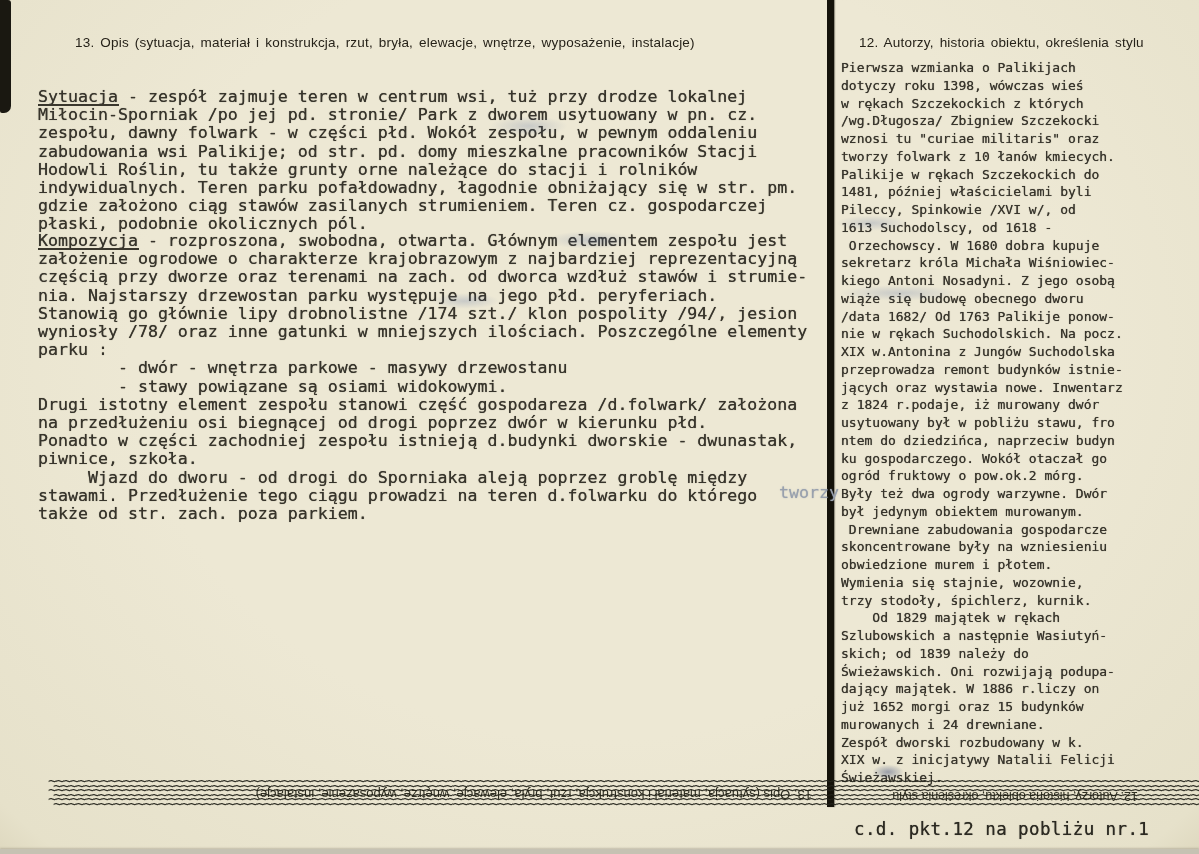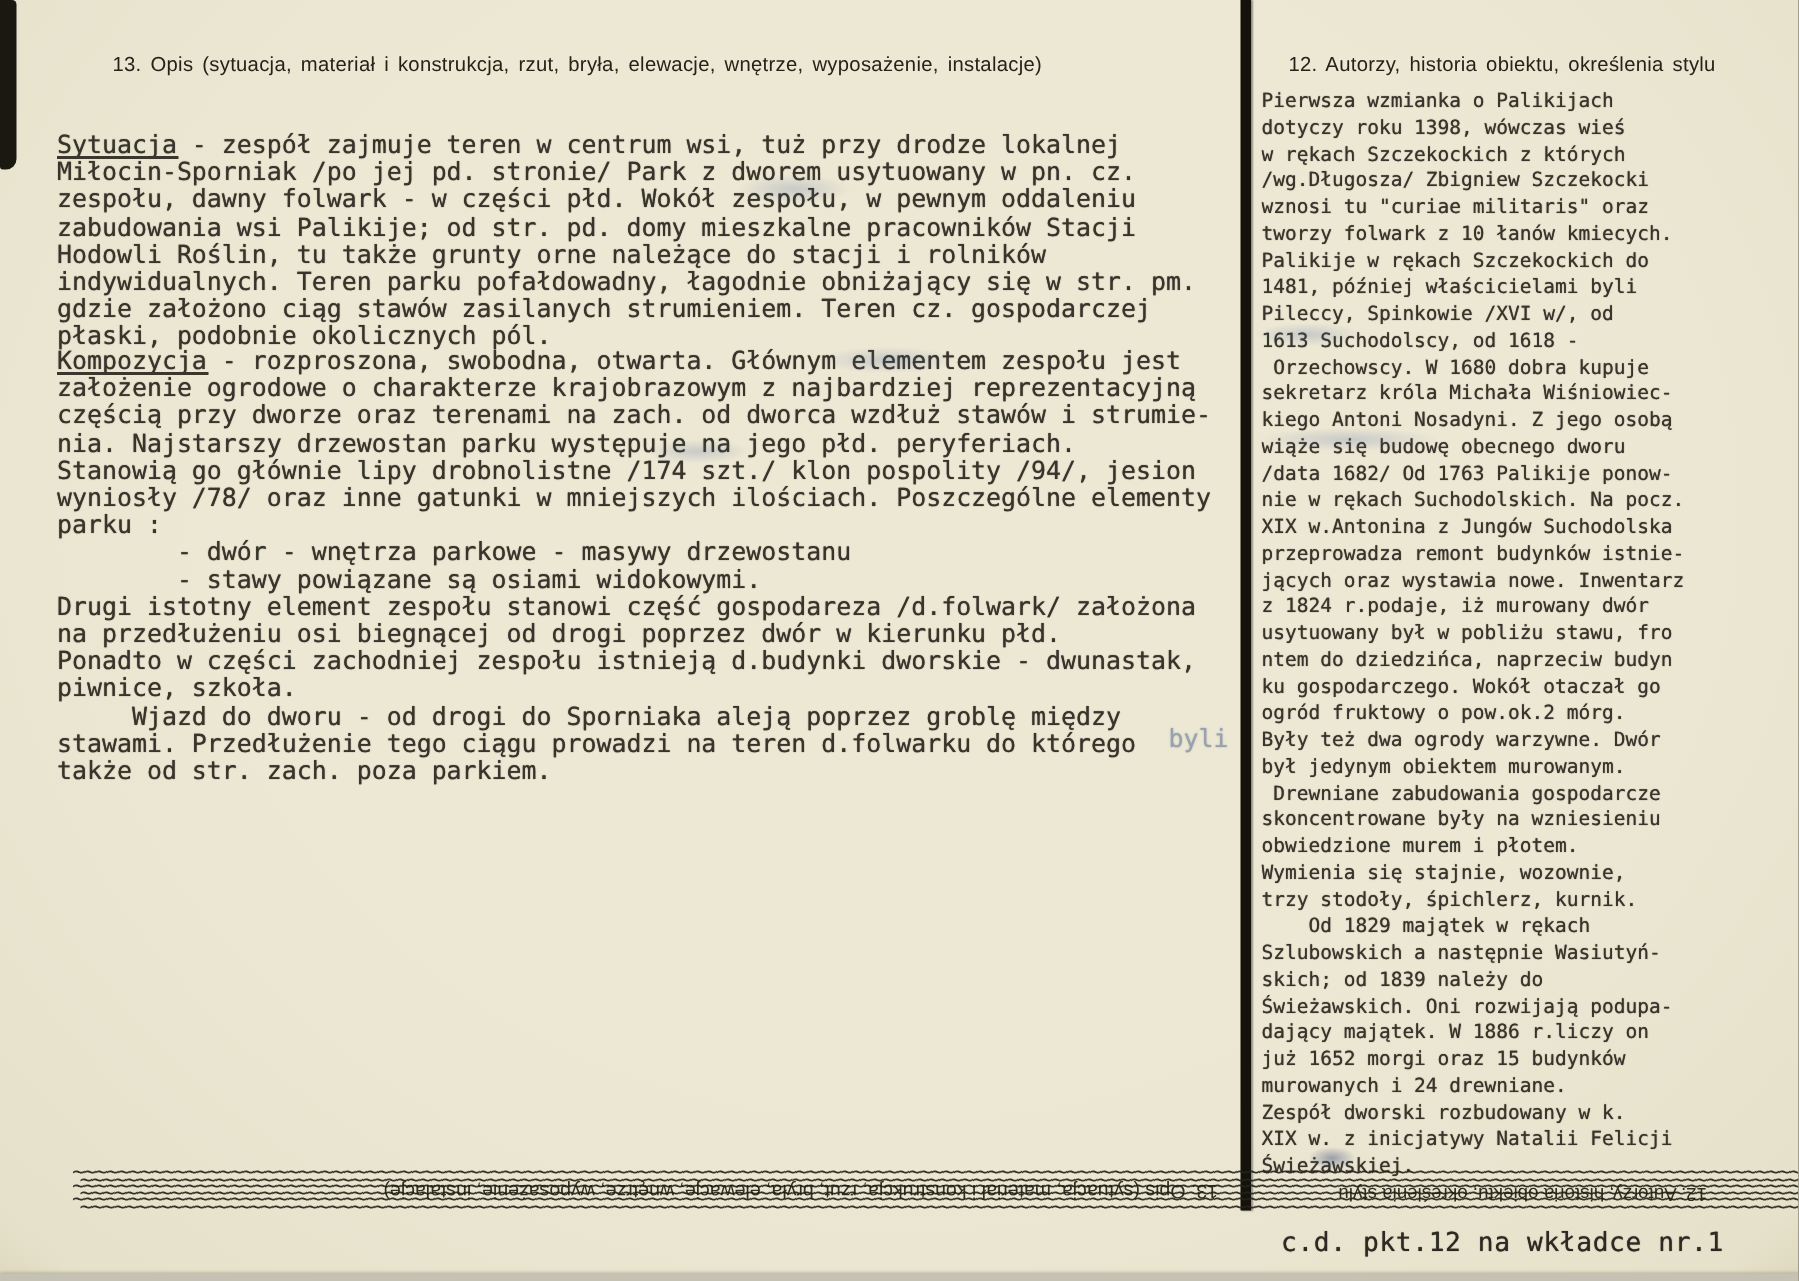--- a/index.html
+++ b/index.html
@@ -86,21 +86,21 @@
         - stawy powiązane są osiami widokowymi.
 Drugi istotny element zespołu stanowi część gospodareza /d.folwark/ założona
 na przedłużeniu osi biegnącej od drogi poprzez dwór w kierunku płd.
 Ponadto w części zachodniej zespołu istnieją d.budynki dworskie - dwunastak,
 piwnice, szkoła.
      Wjazd do dworu - od drogi do Sporniaka aleją poprzez groblę między
 stawami. Przedłużenie tego ciągu prowadzi na teren d.folwarku do którego
 także od str. zach. poza parkiem.</div>
   <div class="abs underline-mark" style="left:38px;top:248px;width:101px;"></div>
 
-  <div class="abs margin-note" style="left:779px;top:483px;">byli</div>
+  <div class="abs margin-note" style="left:779px;top:483px;">tworzy</div>
 
   <div class="abs typed right-typed" style="left:841px;top:59px;">Pierwsza wzmianka o Palikijach
 dotyczy roku 1398, wówczas wieś
 w rękach Szczekockich z których
 /wg.Długosza/ Zbigniew Szczekocki
 wznosi tu "curiae militaris" oraz
 tworzy folwark z 10 łanów kmiecych.
 Palikije w rękach Szczekockich do
 1481, później właścicielami byli
 Pileccy, Spinkowie /XVI w/, od
@@ -148,17 +148,17 @@
       <div class="wave-row" style="margin-left: 0px;">~~~~~~~~~~~~~~~~~~~~~~~~~~~~~~~~~~~~~~~~~~~~~~~~~~~~~~~~~~~~~~~~~~~~~~~~~~~~~~~~~~~~~~~~~~~~~~~~~~~~~~~~~~~~~~~~~~~~~~~~~~~~~~~~~~~~~~~~~~~~~~~~~~~~~~~~~~~~~~~~~~~~~~~~~~~~~~~</div>
       <div class="wave-row" style="margin-left: 5px;">~~~~~~~~~~~~~~~~~~~~~~~~~~~~~~~~~~~~~~~~~~~~~~~~~~~~~~~~~~~~~~~~~~~~~~~~~~~~~~~~~~~~~~~~~~~~~~~~~~~~~~~~~~~~~~~~~~~~~~~~~~~~~~~~~~~~~~~~~~~~~~~~~~~~~~~~~~~~~~~~~~~~~~~~~~~~~~~</div>
       <div class="wave-row" style="margin-left: 0px;">~~~~~~~~~~~~~~~~~~~~~~~~~~~~~~~~~~~~~~~~~~~~~~~~~~~~~~~~~~~~~~~~~~~~~~~~~~~~~~~~~~~~~~~~~~~~~~~~~~~~~~~~~~~~~~~~~~~~~~~~~~~~~~~~~~~~~~~~~~~~~~~~~~~~~~~~~~~~~~~~~~~~~~~~~~~~~~~</div>
       <div class="wave-row" style="margin-left: 5px;">~~~~~~~~~~~~~~~~~~~~~~~~~~~~~~~~~~~~~~~~~~~~~~~~~~~~~~~~~~~~~~~~~~~~~~~~~~~~~~~~~~~~~~~~~~~~~~~~~~~~~~~~~~~~~~~~~~~~~~~~~~~~~~~~~~~~~~~~~~~~~~~~~~~~~~~~~~~~~~~~~~~~~~~~~~~~~~~</div>
       <div class="wave-row" style="margin-left: 0px;">~~~~~~~~~~~~~~~~~~~~~~~~~~~~~~~~~~~~~~~~~~~~~~~~~~~~~~~~~~~~~~~~~~~~~~~~~~~~~~~~~~~~~~~~~~~~~~~~~~~~~~~~~~~~~~~~~~~~~~~~~~~~~~~~~~~~~~~~~~~~~~~~~~~~~~~~~~~~~~~~~~~~~~~~~~~~~~~</div>
       <div class="wave-row" style="margin-left: 5px;">~~~~~~~~~~~~~~~~~~~~~~~~~~~~~~~~~~~~~~~~~~~~~~~~~~~~~~~~~~~~~~~~~~~~~~~~~~~~~~~~~~~~~~~~~~~~~~~~~~~~~~~~~~~~~~~~~~~~~~~~~~~~~~~~~~~~~~~~~~~~~~~~~~~~~~~~~~~~~~~~~~~~~~~~~~~~~~~</div>
     </div>
   <div class="abs flipped-text flip-left" style="left:198px;top:784px;">13. Opis (sytuacja, materiał i konstrukcja, rzut, bryła, elewacje, wnętrze, wyposażenie, instalacje)</div>
   <div class="abs flipped-text flip-right" style="left:846px;top:786px;">12. Autorzy, historia obiektu, określenia stylu</div>
 
-  <div class="abs cont-note" style="left:854px;top:819px;">c.d. pkt.12 na wkładce nr.1</div>
+  <div class="abs cont-note" style="left:854px;top:819px;">c.d. pkt.12 na pobliżu nr.1</div>
 
   <div class="abs bottom-strip" style="left:0;top:849px;width:1199px;height:5px;"></div>
 
 </div>
 
 </body></html>

